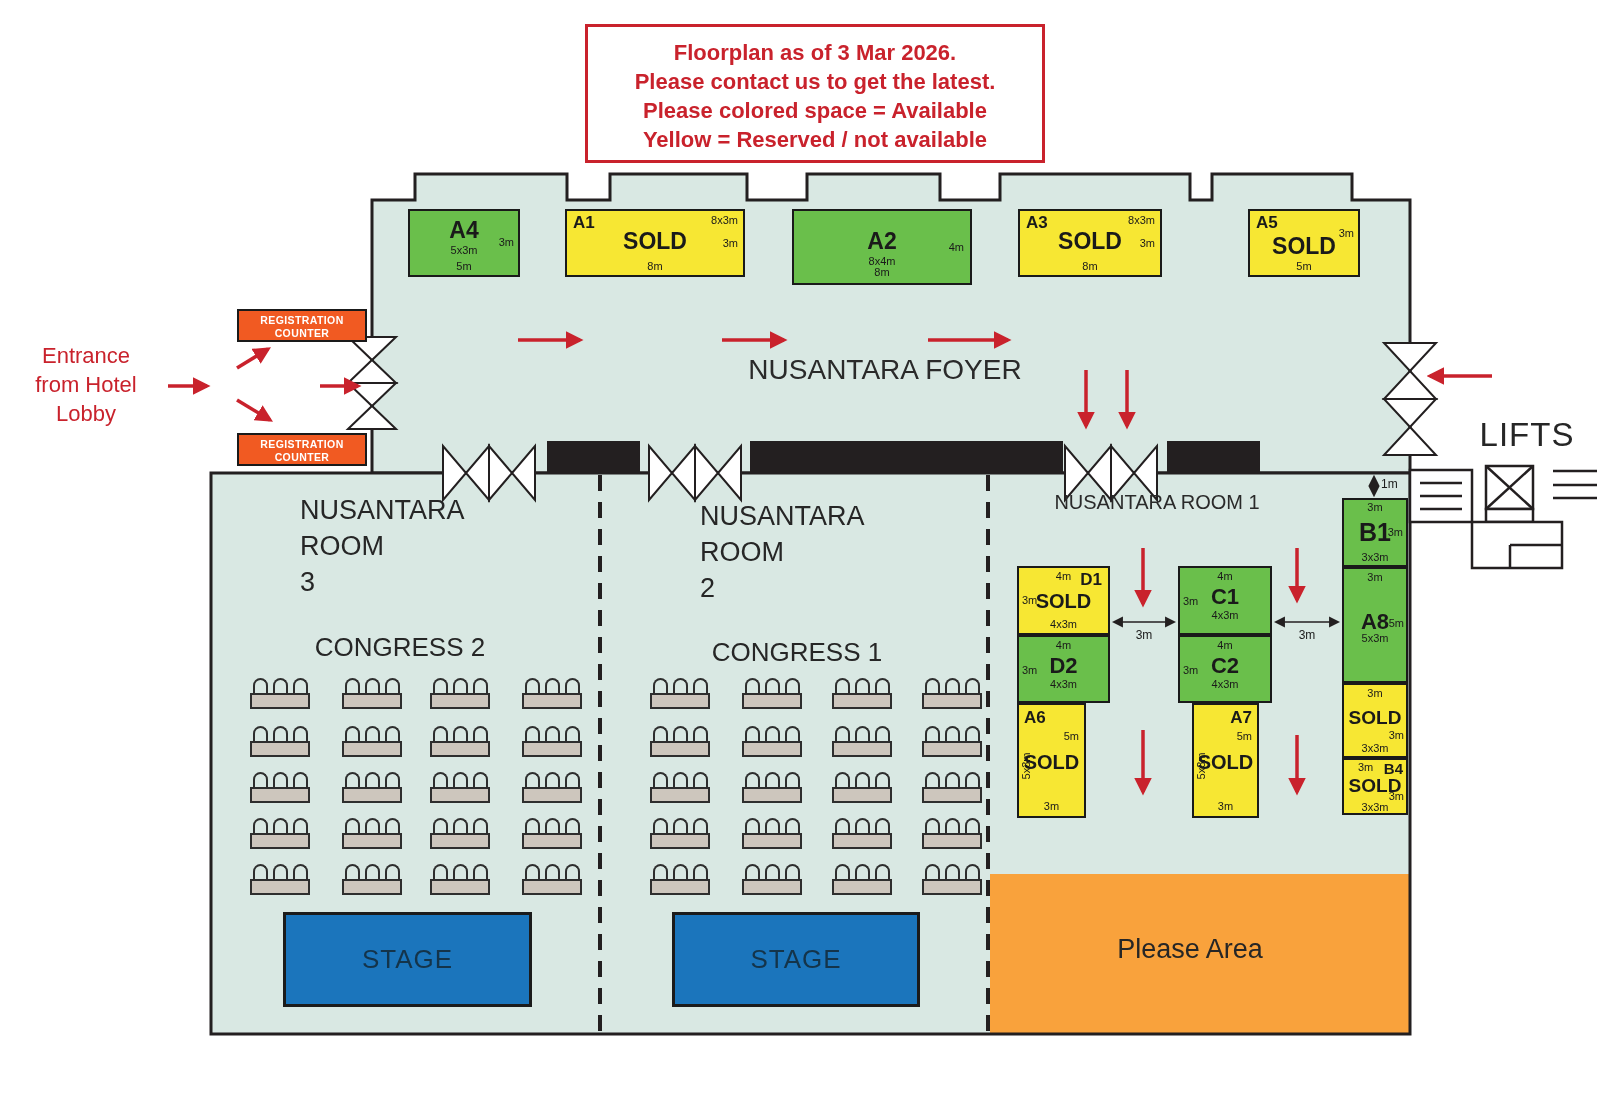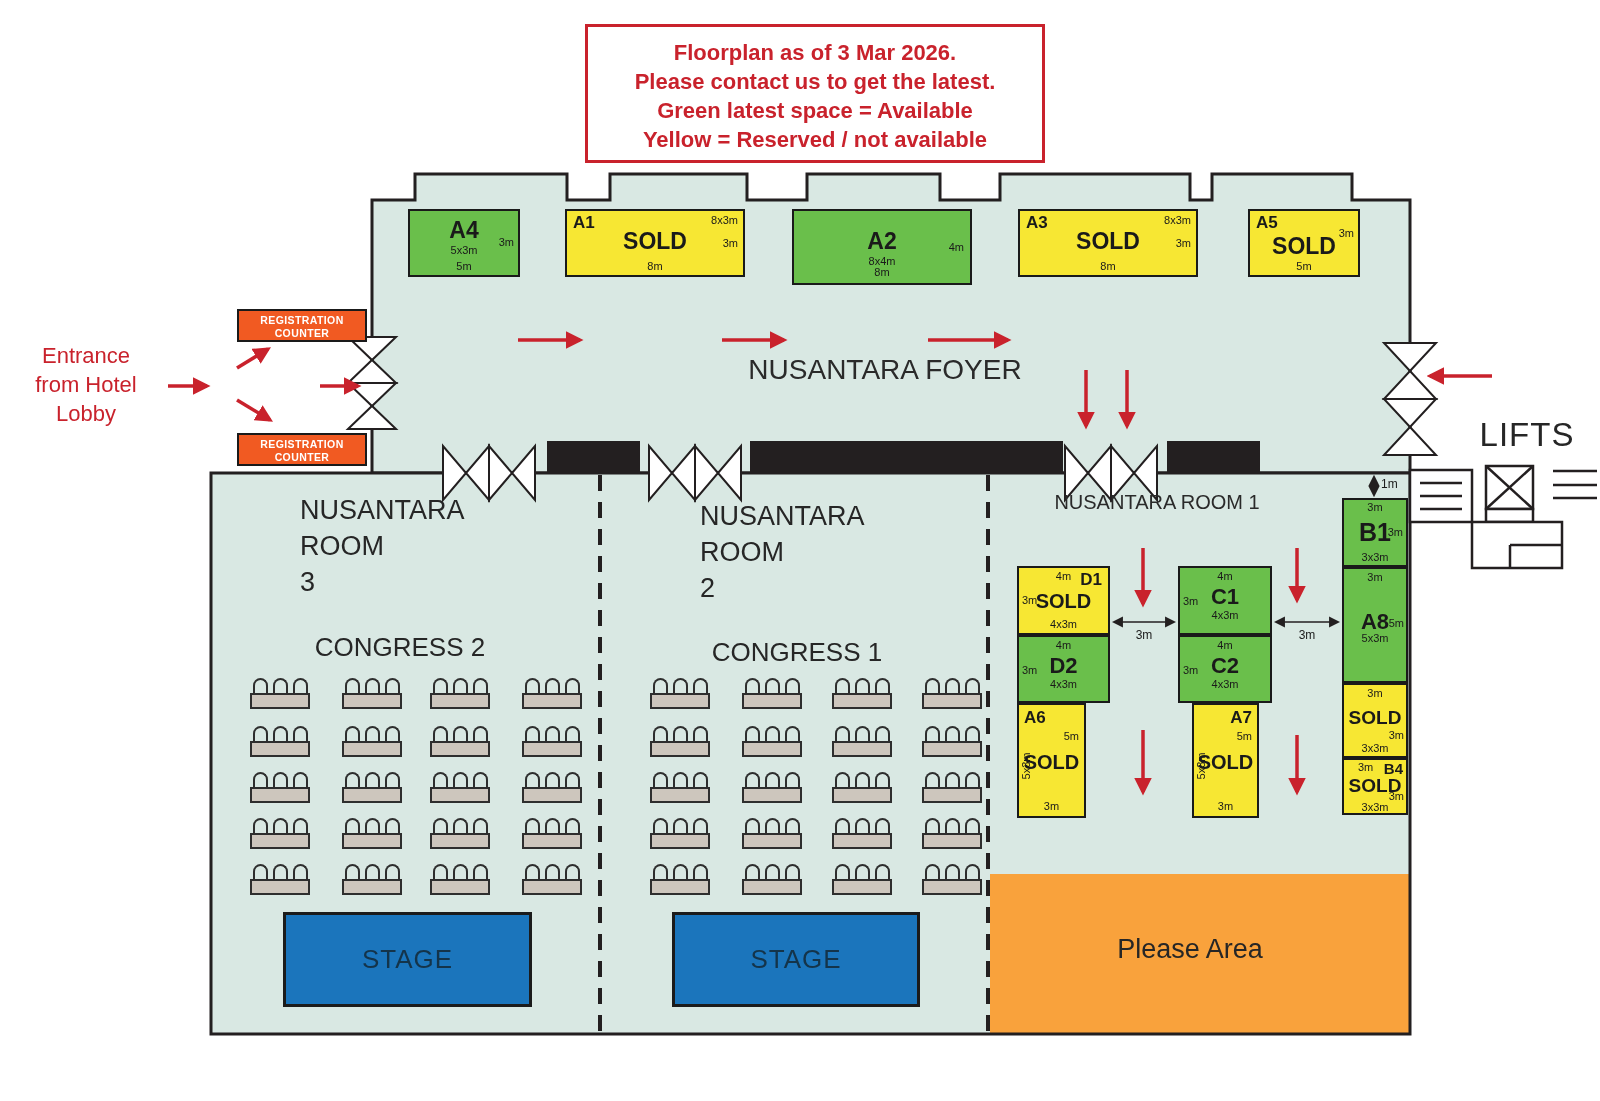--- a/index.html
+++ b/index.html
@@ -136,21 +136,21 @@
         <line x1="1297" y1="735" x2="1297" y2="792" stroke="#c9222c" stroke-width="3.5" marker-end="url(#ra)"></line>
         <line x1="1114" y1="622" x2="1174" y2="622" stroke="#231f20" stroke-width="1.6" marker-start="url(#ba)" marker-end="url(#ba)"></line>
         <line x1="1276" y1="622" x2="1338" y2="622" stroke="#231f20" stroke-width="1.6" marker-start="url(#ba)" marker-end="url(#ba)"></line>
         <line x1="1374" y1="477" x2="1374" y2="495" stroke="#231f20" stroke-width="1.6" marker-start="url(#ba)" marker-end="url(#ba)"></line>
       </g>
   </svg>
 
   <div id="notice" class="abs">
     <div>Floorplan as of 3 Mar 2026.</div>
     <div>Please contact us to get the latest.</div>
-    <div>Green latest space = Available</div>
+    <div>Please colored space = Available</div>
     <div>Yellow = Reserved / not available</div>
   </div>
 
   <div id="entrance" class="lbl">
     <div>Entrance</div>
     <div>from Hotel</div>
     <div>Lobby</div>
   </div>
 
   <div class="reg" style="top:309px">
@@ -206,21 +206,21 @@
     <span class="sm w100" style="bottom:3px">8m</span>
   </div>
 
   <div class="bb green" style="left:792px;top:209px;width:180px;height:76px">
     <span class="big w100" style="top:17px">A2</span>
     <span class="sm" style="right:6px;top:30px">4m</span>
     <span class="sm w100" style="top:44px">8x4m</span>
     <span class="sm w100" style="bottom:5px">8m</span>
   </div>
 
-  <div class="bb yellow" style="left:1018px;top:209px;width:180px;height:68px">
+  <div class="bb yellow" style="left:1018px;top:209px;width:144px;height:68px">
     <span class="mid" style="left:6px;top:2px">A3</span>
     <span class="sm" style="right:5px;top:3px">8x3m</span>
     <span class="big w100" style="top:17px">SOLD</span>
     <span class="sm" style="right:5px;top:26px">3m</span>
     <span class="sm w100" style="bottom:3px">8m</span>
   </div>
 
   <div class="bb yellow" style="left:1248px;top:209px;width:112px;height:68px">
     <span class="mid" style="left:6px;top:2px">A5</span>
     <span class="sm" style="right:4px;top:16px">3m</span>

